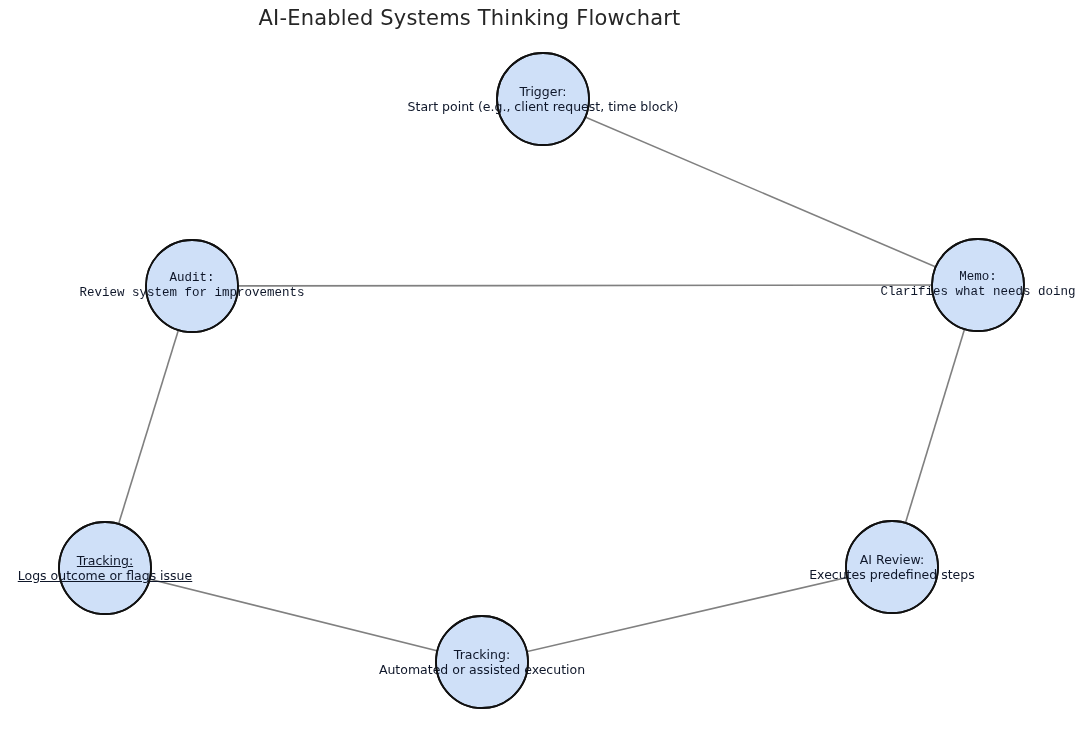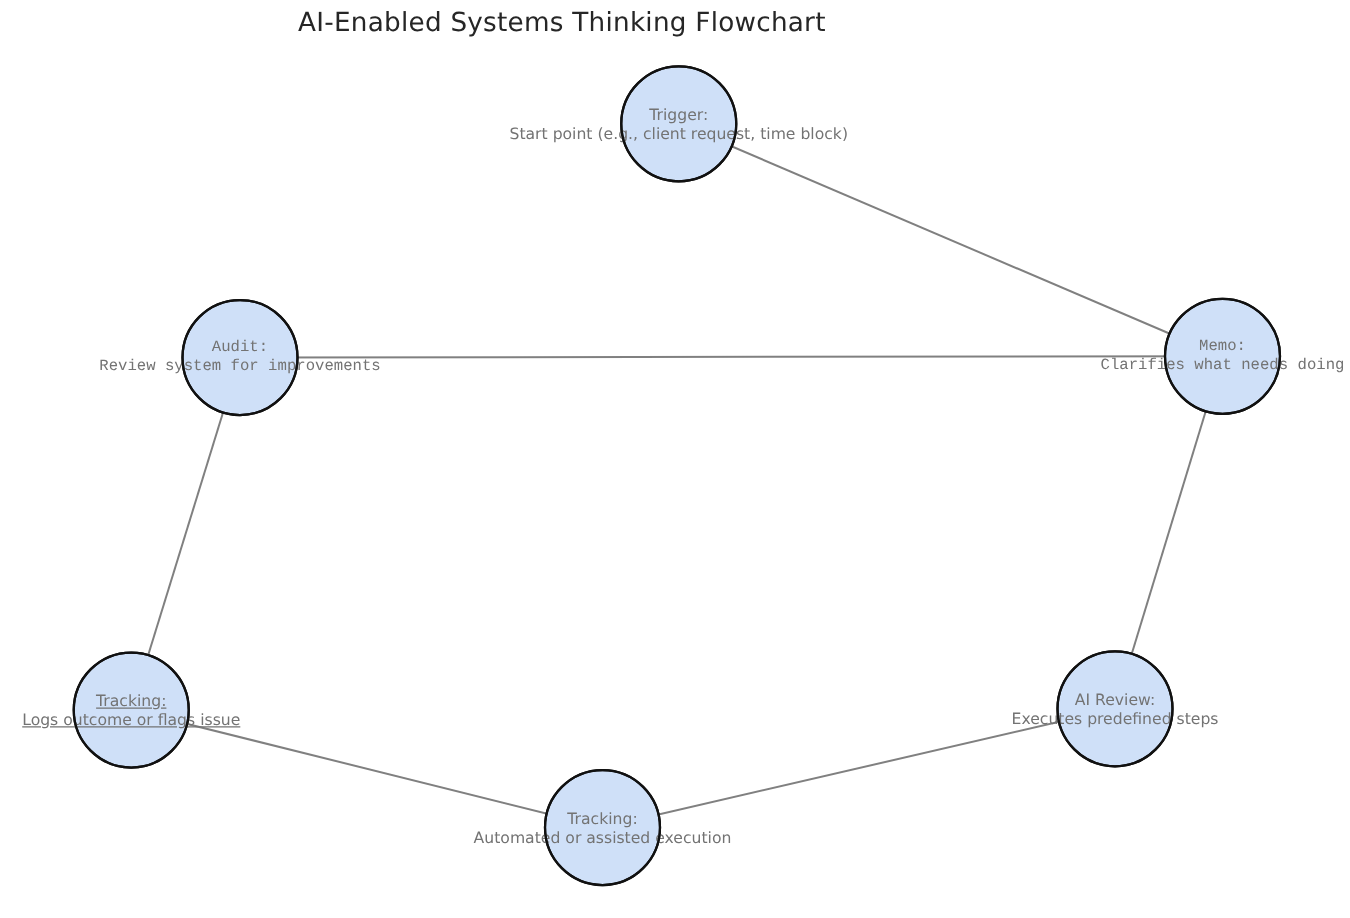--- a/index.html
+++ b/index.html
@@ -23,34 +23,35 @@
     position: absolute;
     left: 0;
     top: 6px;
     width: 899px;
     text-align: center;
     font-size: 21px;
     color: #262626;
     font-family: "DejaVu Sans", sans-serif;
     font-weight: 400;
     letter-spacing: 0.2px;
+    padding-left: 20px;
   }
   svg.graph-layer {
     position: absolute;
     left: 0;
     top: 0;
     width: 1080px;
     height: 734px;
   }
   .node-label {
     position: absolute;
     text-align: center;
     font-size: 12.5px;
     line-height: 15px;
-    color: #737373;
+    color: #0f172a;
     white-space: nowrap;
     transform: translate(-50%, -50%);
     font-family: "DejaVu Sans", sans-serif;
     pointer-events: none;
   }
   .node-label .lbl-line {
     display: block;
   }
 </style>
 </head>

